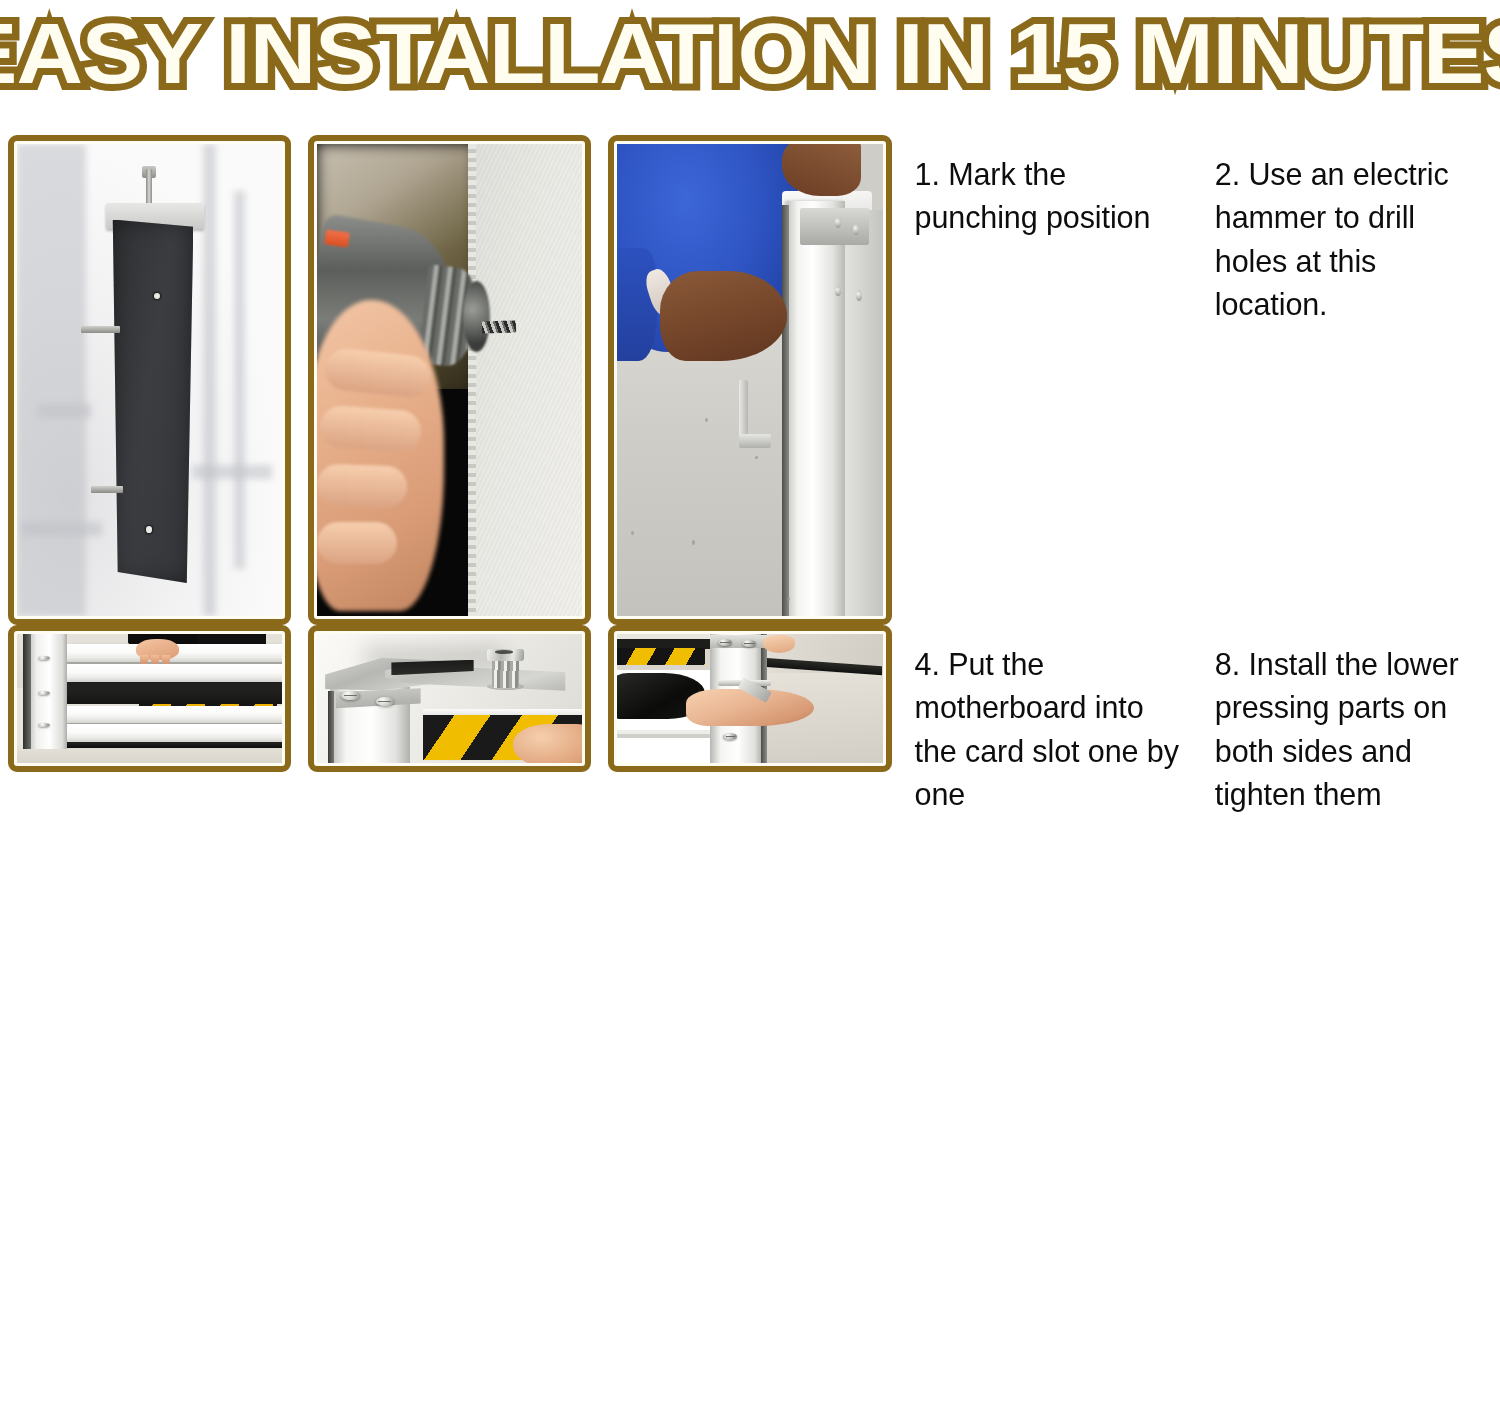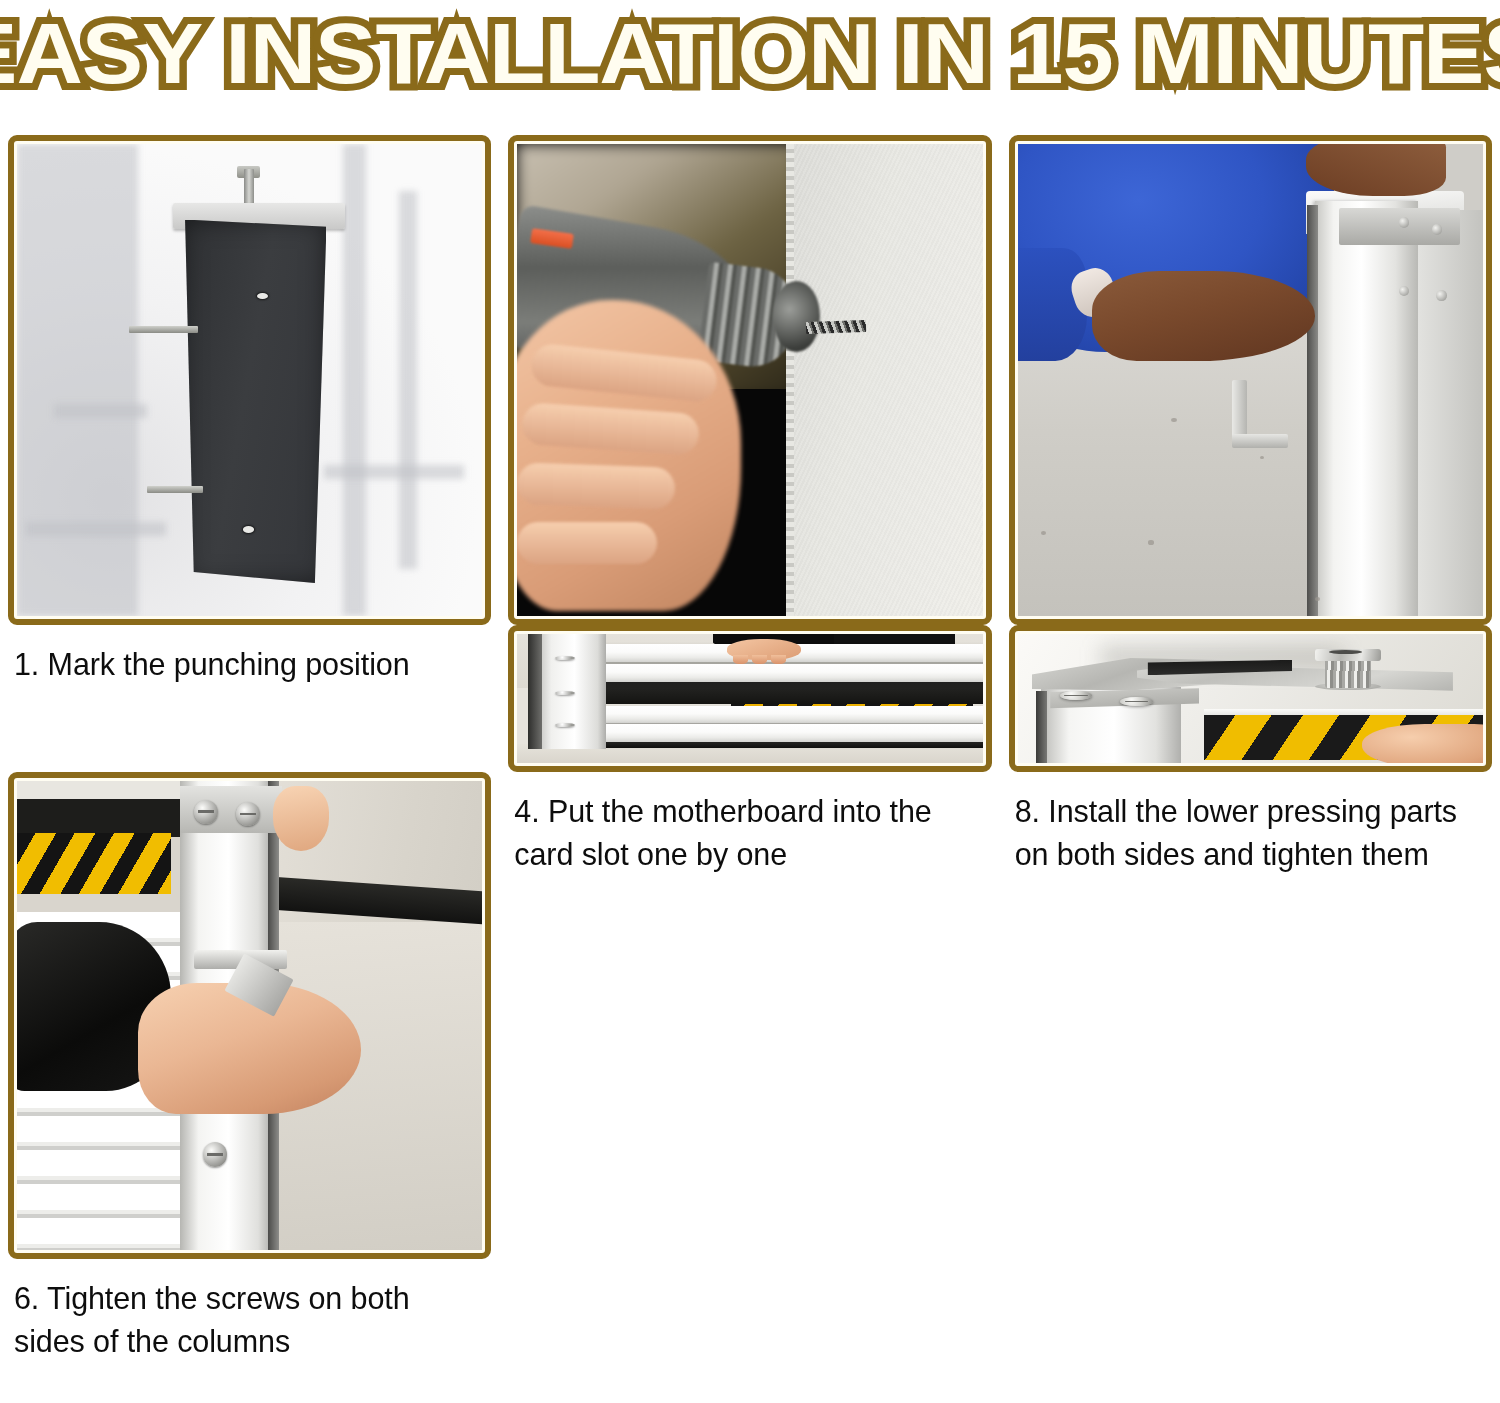--- a/index.html
+++ b/index.html
@@ -30,21 +30,21 @@
     paint-order:stroke fill;
     white-space:nowrap;
     text-transform:uppercase;
   }
 
   
   #grid{
     position:absolute; left:8px; top:135px;
     width:1484px; height:1120px;
     display:grid;
-    grid-template-columns:1fr 1fr 1fr;
+    grid-template-columns:1fr 1fr 1fr 1fr 1fr;
     grid-template-rows:490px 147px 487px 0px;
     column-gap:17px;
   }
   .cellwrap{ position:relative; }
 
   
   .frame{
     position:relative;
     width:100%; height:100%;
     border:6px solid #8A6A1A;
@@ -552,20 +552,21 @@
           <div class="floor-spec" style="left:33%;top:58%;width:1.3%;height:1%;"></div>
           <div class="floor-spec" style="left:52%;top:66%;width:1%;height:.8%;"></div>
           <div class="floor-spec" style="left:5%;top:82%;width:1.1%;height:.9%;"></div>
           <div class="floor-spec" style="left:28%;top:84%;width:1.2%;height:.9%;"></div>
           <div class="floor-spec" style="left:64%;top:96%;width:1%;height:.8%;"></div>
         </div>
       </div>
     </div>
 
     <div class="caption">1. Mark the punching position</div>
+    <div class="caption">2. Use an electric hammer to drill holes at this location.</div>
 
     <div class="cellwrap">
       <div class="frame">
         <div class="photo p4">
           <div class="bg-top"></div>
           <div class="dark-person"></div>
           <div class="dark-person2"></div>
           <div class="floor4"></div>
           <div class="hazard" style="top:52%;"></div>
           <div class="baseboard"></div>
@@ -633,16 +634,15 @@
           <div class="hand6"></div>
           <div class="tool6"></div>
           <div class="tool6b"></div>
           <div class="hand6top"></div>
         </div>
       </div>
     </div>
 
     <div class="caption row2">4. Put the motherboard into the card slot one by one</div>
     <div class="caption row2">8. Install the lower pressing parts on both sides and tighten them</div>
-    <div class="caption row2">6. Tighten the screws on both sides of the columns</div>
 
   </div>
 </div>
 
 </body></html>

